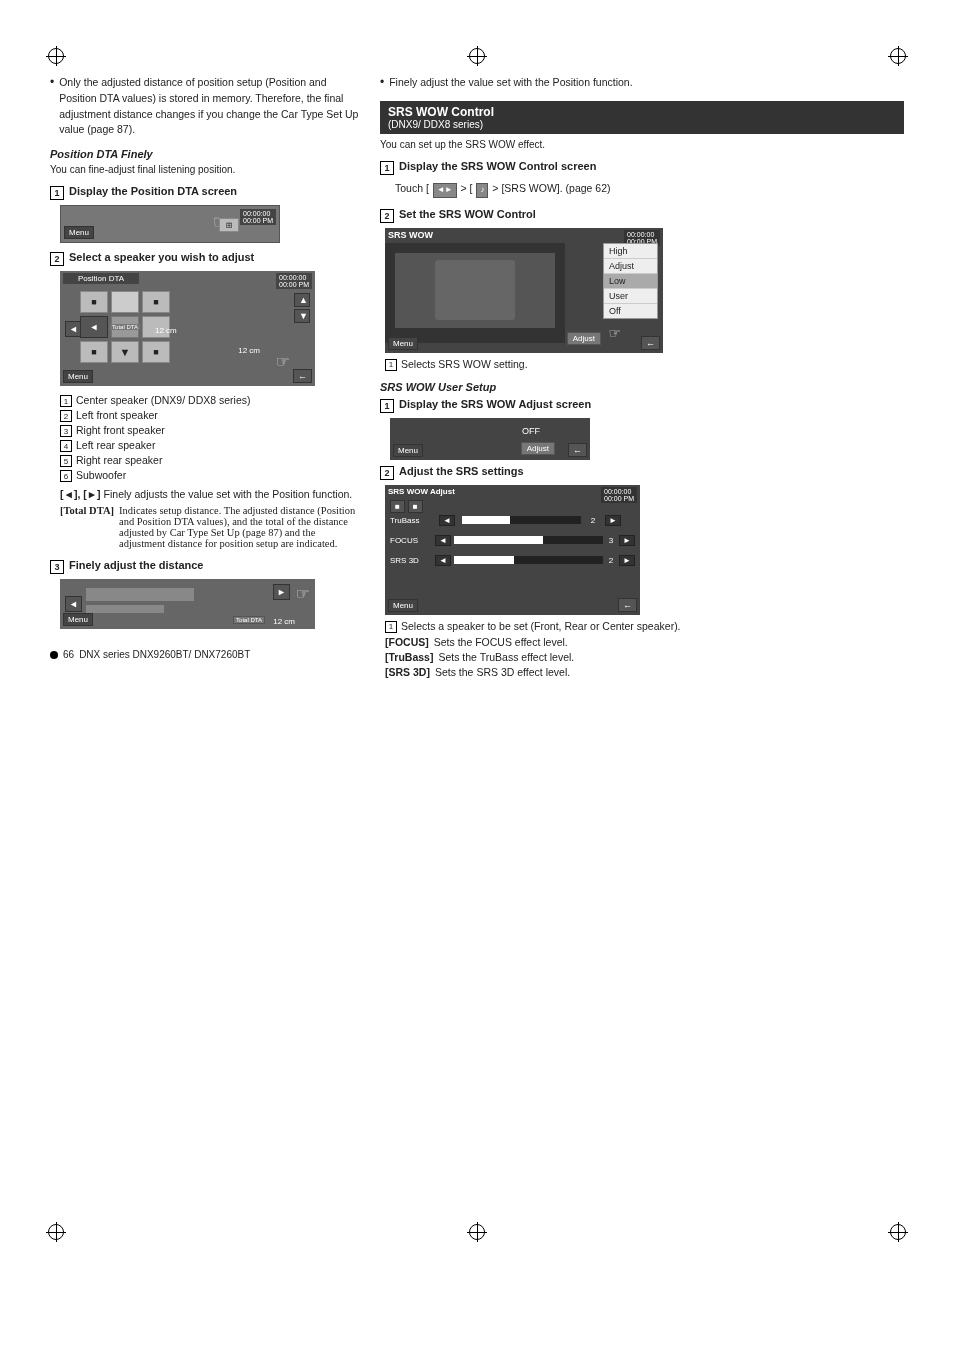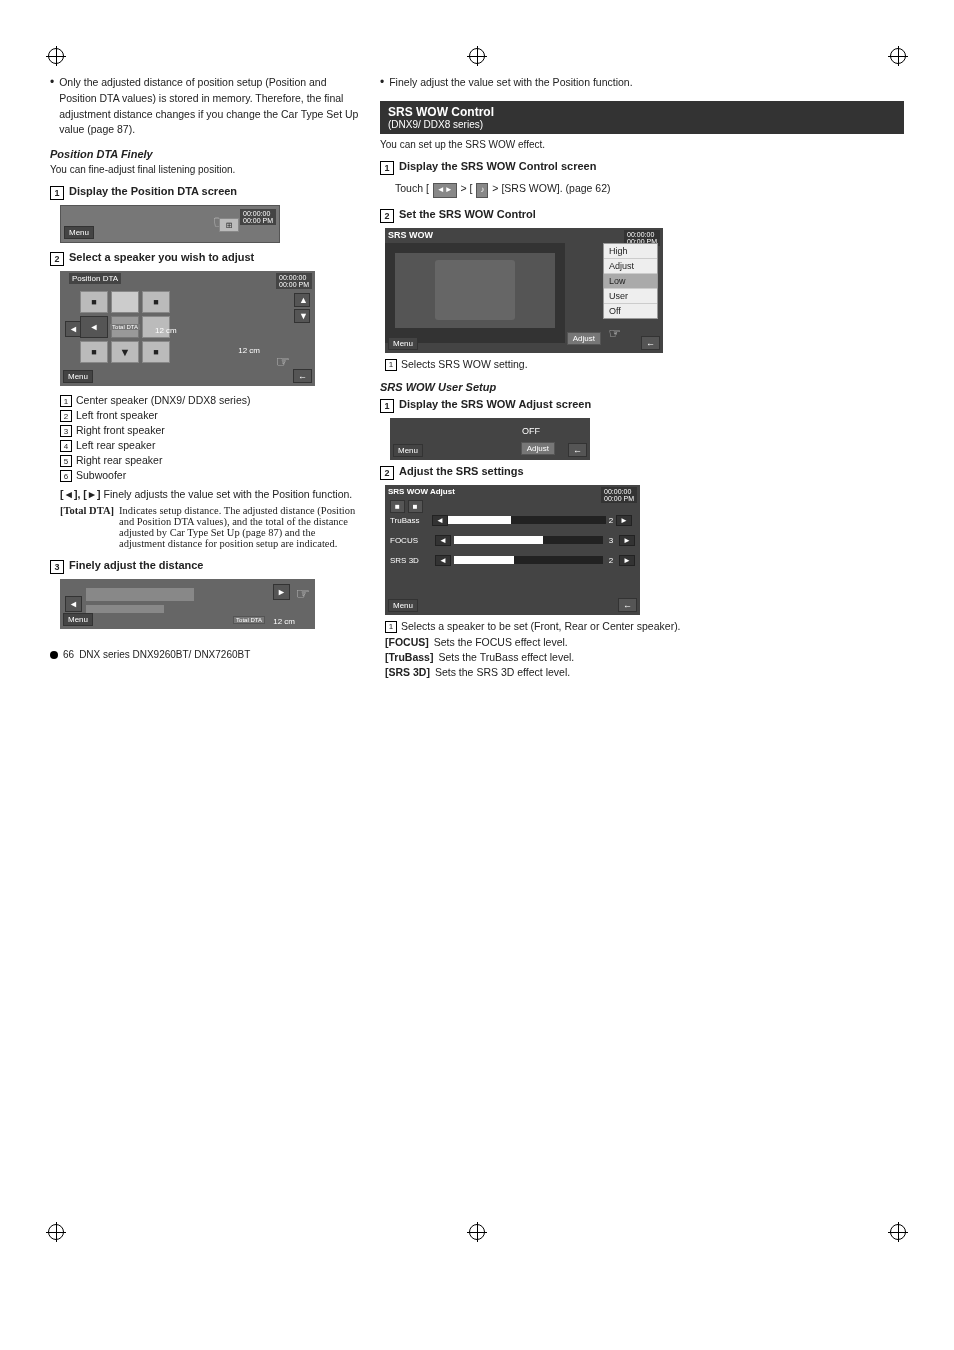--- a/index.html
+++ b/index.html
@@ -291,21 +291,21 @@
 
       <div class="step-header" style="margin-top:8px;">
         <div class="step-num">2</div>
         <span class="step-label">Select a speaker you wish to adjust</span>
       </div>
 
       <div class="pdta-screen" style="margin-left:10px; width:255px; height:115px;">
 
         <div style="position:absolute; top:2px; right:3px; background:#444; color:#fff; font-size:7px; padding:1px 3px; z-index:2;">00:00:00<br>00:00 PM</div>
 
-        <div style="position:absolute; top:2px; left:9px; background:#444; color:#fff; font-size:8px; padding:1px 3px;">Position DTA</div>
+        <div style="position:absolute; top:2px; left:3px; background:#444; color:#fff; font-size:8px; padding:1px 15px;">Position DTA</div>
 
         <div style="position:absolute; top:22px; right:5px; display:flex; flex-direction:column; gap:2px;">
           <div style="background:#555; color:#fff; font-size:9px; padding:1px 4px; border:1px solid #333; width:16px; text-align:center;">▲</div>
           <div style="background:#555; color:#fff; font-size:9px; padding:1px 4px; border:1px solid #333; width:16px; text-align:center;">▼</div>
         </div>
 
         <div style="position:absolute; left:5px; top:50%; transform:translateY(-50%); background:#555; color:#fff; font-size:9px; padding:2px 3px; border:1px solid #333;">◄</div>
 
         <div style="position:absolute; top:20px; left:20px; display:grid; grid-template-columns:repeat(3,28px); grid-template-rows:repeat(3,22px); gap:3px;">
 
@@ -495,21 +495,21 @@
 
           <div style="position:absolute; top:2px; left:3px; color:#fff; font-size:8px; font-weight:bold;">SRS WOW Adjust</div>
 
           <div style="position:absolute; top:2px; right:3px; background:#333; color:#fff; font-size:7px; padding:1px 3px;">00:00:00<br>00:00 PM</div>
 
           <div style="position:absolute; top:15px; left:5px; display:flex; gap:3px;">
             <div style="background:#555; color:#fff; font-size:8px; padding:1px 4px; border:1px solid #333;">■</div>
             <div style="background:#555; color:#fff; font-size:8px; padding:1px 4px; border:1px solid #333;">■</div>
           </div>
 
-          <div style="position:absolute; top:30px; left:5px; right:8px; display:flex; align-items:center; gap:0;">
+          <div style="position:absolute; top:30px; left:5px; right:19px; display:flex; align-items:center; gap:7px;">
             <div style="color:#fff; font-size:8px; width:42px;">TruBass</div>
             <div style="background:#333; color:#fff; font-size:8px; padding:0 3px; border:1px solid #222;">◄</div>
             <div style="flex:1; height:8px; background:#222; position:relative;">
               <div style="width:40%; height:100%; background:#fff;"></div>
             </div>
             <div style="color:#fff; font-size:8px; min-width:10px; text-align:center;">2</div>
             <div style="background:#333; color:#fff; font-size:8px; padding:0 3px; border:1px solid #222;">►</div>
           </div>
 
           <div style="position:absolute; top:50px; left:5px; right:5px; display:flex; align-items:center; gap:3px;">

